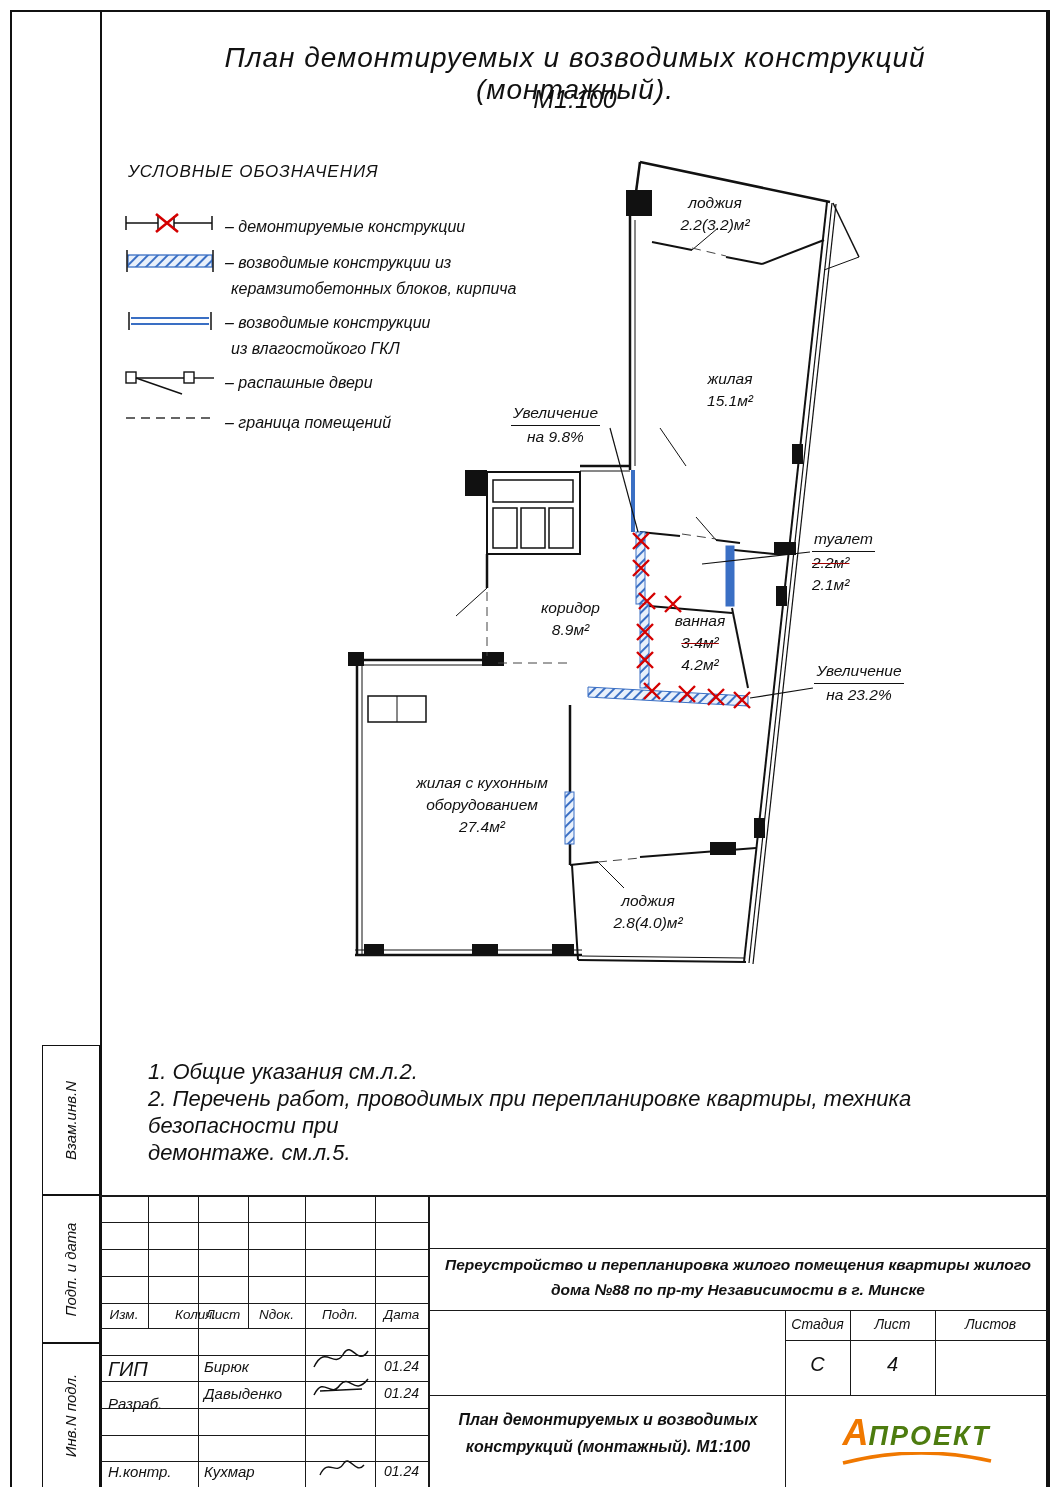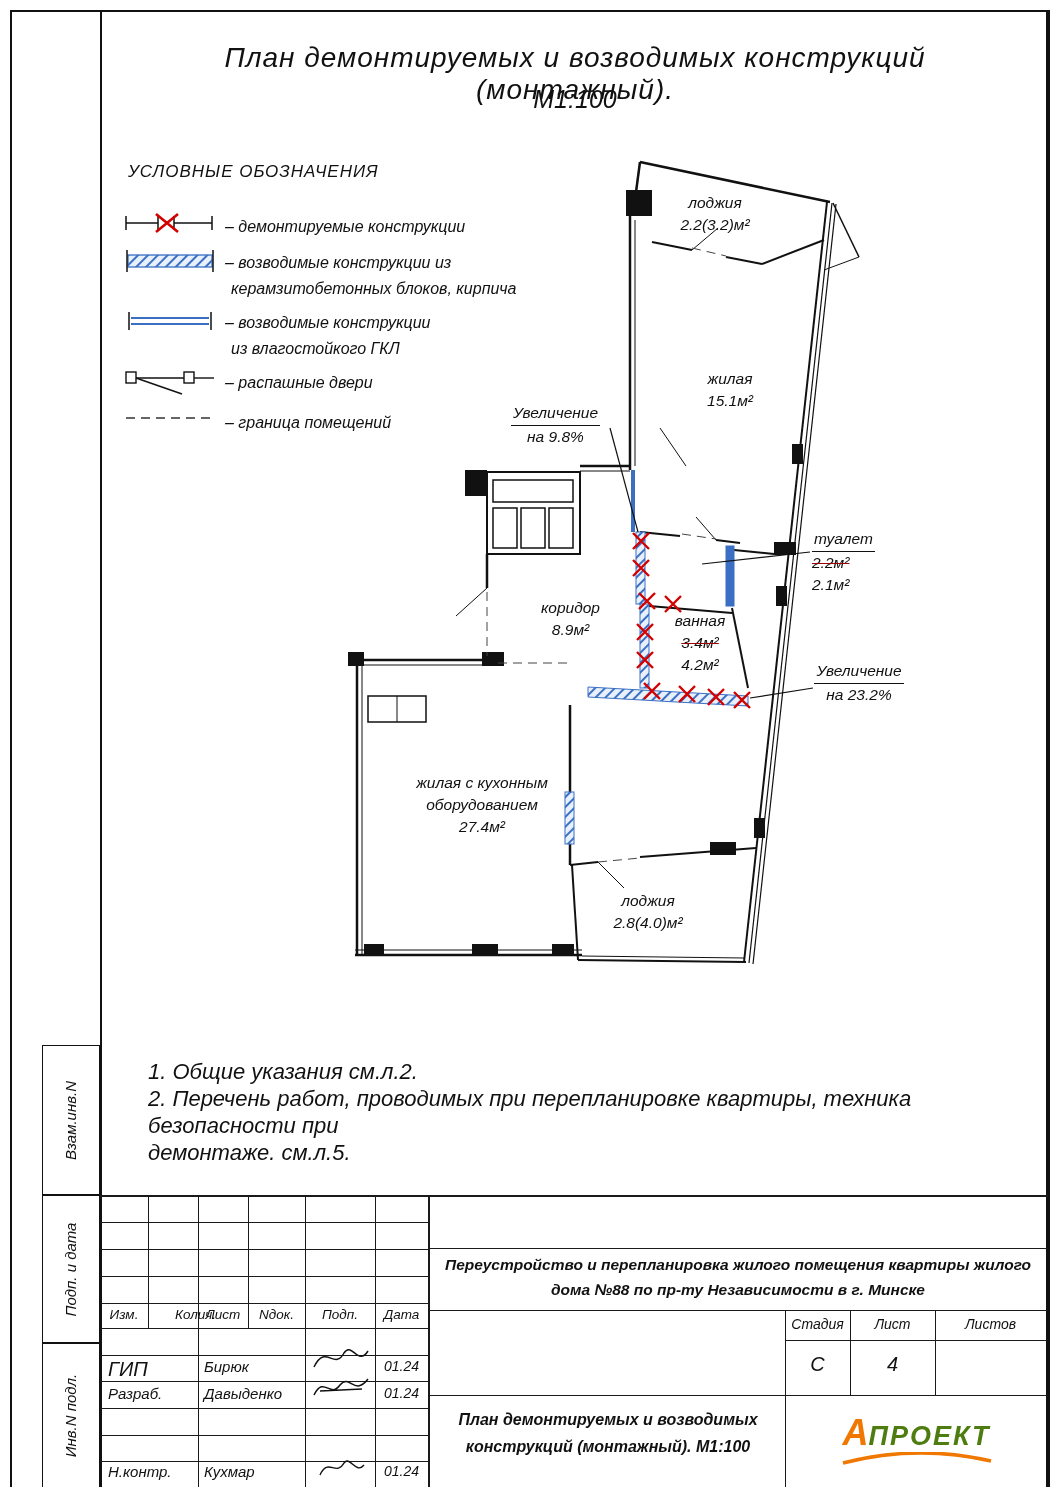--- a/index.html
+++ b/index.html
@@ -304,21 +304,21 @@
     <div class="tbtxt ctr" style="left:48px;top:112px;width:50px;font-size:13.5px;padding-left:27px;">Колич.</div>
     <div class="tbtxt ctr" style="left:98px;top:112px;width:50px;font-size:13.5px;">Лист</div>
     <div class="tbtxt ctr" style="left:148px;top:112px;width:57px;font-size:13.5px;">Nдок.</div>
     <div class="tbtxt ctr" style="left:205px;top:112px;width:70px;font-size:13.5px;">Подп.</div>
     <div class="tbtxt ctr" style="left:275px;top:112px;width:53px;font-size:13.5px;">Дата</div>
 
     <div class="tbtxt" style="left:8px;top:163px;font-size:20px;">ГИП</div>
     <div class="tbtxt" style="left:104px;top:163px;font-size:15px;">Бирюк</div>
     <div class="tbtxt ctr" style="left:275px;top:163px;width:53px;font-size:14px;">01.24</div>
 
-    <div class="tbtxt" style="left:8px;top:190px;font-size:15px;">Разраб.</div>
+    <div class="tbtxt" style="left:8px;top:200px;font-size:15px;">Разраб.</div>
     <div class="tbtxt" style="left:104px;top:190px;font-size:15px;">Давыденко</div>
     <div class="tbtxt ctr" style="left:275px;top:190px;width:53px;font-size:14px;">01.24</div>
 
     <div class="tbtxt" style="left:8px;top:268px;font-size:15px;">Н.контр.</div>
     <div class="tbtxt" style="left:104px;top:268px;font-size:15px;">Кухмар</div>
     <div class="tbtxt ctr" style="left:275px;top:268px;width:53px;font-size:14px;">01.24</div>
 
     <svg class="abs" style="left:210px;top:146px;" width="62" height="36" viewBox="0 0 62 36">
       <path d="M4,26 C16,2 24,30 34,12 C42,0 48,26 58,10" stroke="#111" stroke-width="1.5" fill="none"></path>
     </svg>

